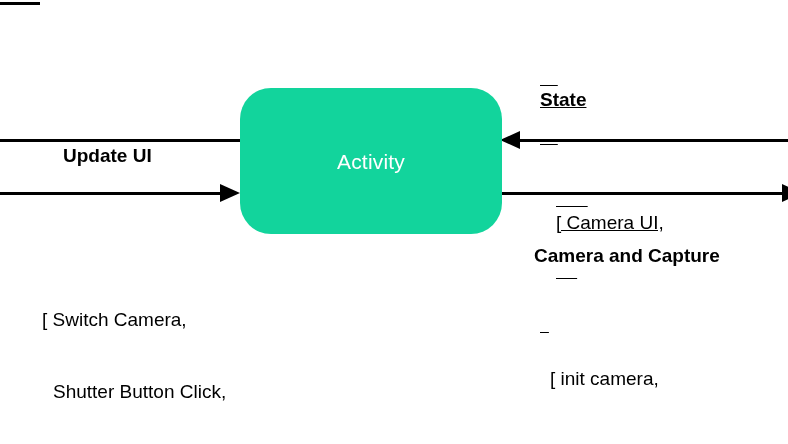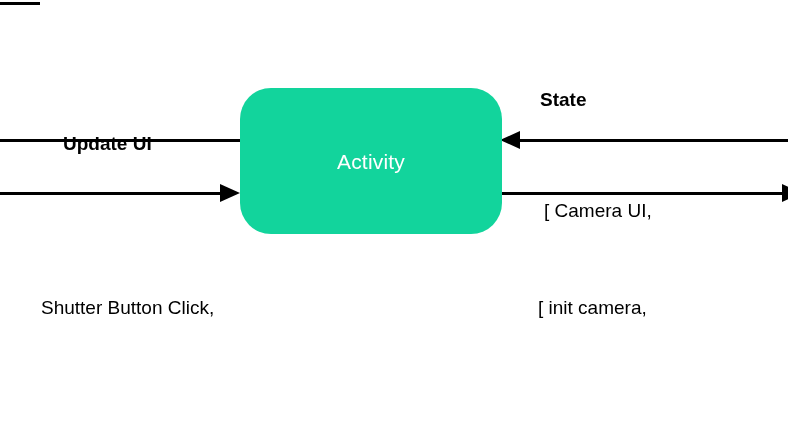--- a/index.html
+++ b/index.html
@@ -81,65 +81,67 @@
   .label-title {
     font-size: 19px;
     font-weight: bold;
     line-height: 1.22;
     margin: 0;
   }
   .label-list {
     font-size: 19px;
     font-weight: normal;
     line-height: 1.26;
-    margin: 4px;
+    margin: 16px;
   }
   .label-list .indent {
     display: block;
   }
 </style>
 </head>
 <body>
 
 <div id="diagram-canvas" style="background: rgb(255, 255, 255);">
 
   <div class="top-stub" style="background: rgb(0, 0, 0);"></div>
 
   <div class="edge-line" style="left: 0px; top: 139px; width: 240px; background: rgb(0, 0, 0);"></div>
 
-  <div class="edge-label" style="left:63px; top:96px;">
+  <div class="edge-label" style="left:63px; top:108px;">
     <div class="label-title">Update UI</div>
   </div>
 
   <div class="edge-line" style="left: 0px; top: 192px; width: 222px; background: rgb(0, 0, 0);"></div>
   <div class="arrowhead right" style="left: 220px; top: 184px; border-left-color: rgb(0, 0, 0);"></div>
 
   <div class="edge-label" style="left:26px; top:208px;">
     <div class="label-list">
+      <span class="indent">[ Switch Camera,</span>
       <span class="indent" style="padding-left:11px;">Shutter Button Click,</span>
       
       
       
     </div>
   </div>
 
   <div class="edge-line" style="left: 518px; top: 139px; width: 270px; background: rgb(0, 0, 0);"></div>
   <div class="arrowhead left" style="left: 500px; top: 131px; border-right-color: rgb(0, 0, 0);"></div>
 
-  <div class="edge-label" style="left:540px; top:52px;">
+  <div class="edge-label" style="left:540px; top:52px;text-decoration:underline;">
     <div class="label-title">State</div>
     <div class="label-list">
       <span class="indent">[ Camera UI,</span>
     </div>
   </div>
 
   <div class="edge-line" style="left: 502px; top: 192px; width: 282px; background: rgb(0, 0, 0);"></div>
   <div class="arrowhead right" style="left: 782px; top: 184px; border-left-color: rgb(0, 0, 0);"></div>
 
   <div class="edge-label" style="left:534px; top:208px;">
+    <div class="label-title">Camera and Capture</div>
     <div class="label-list">
       <span class="indent">[ init camera,</span>
       
       
       
       
       
     </div>
   </div>
 

